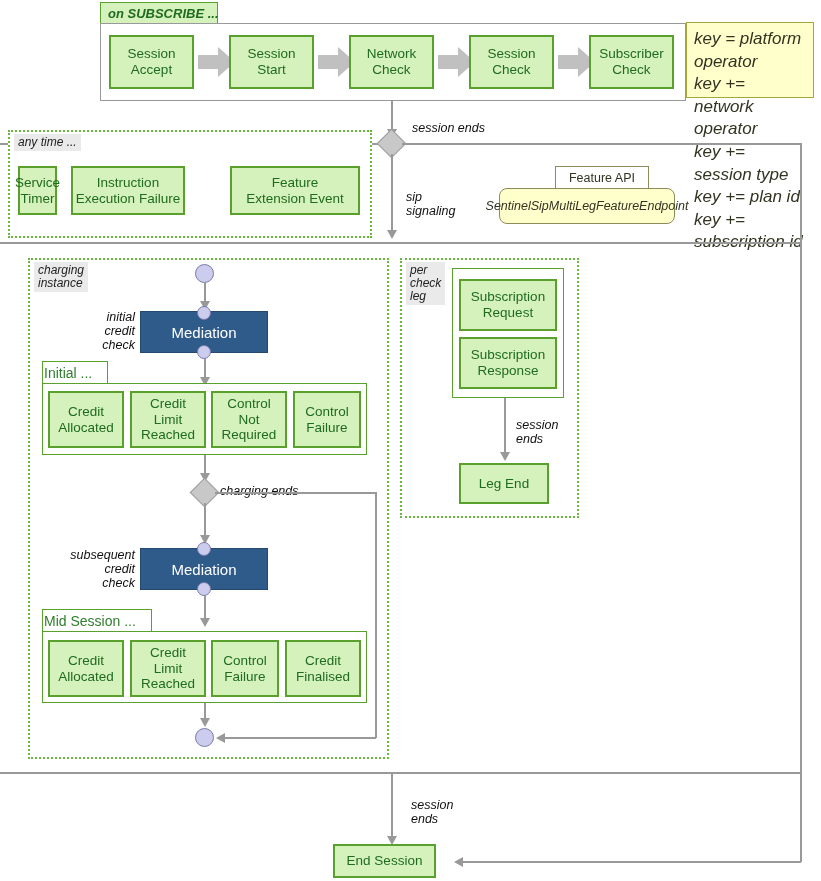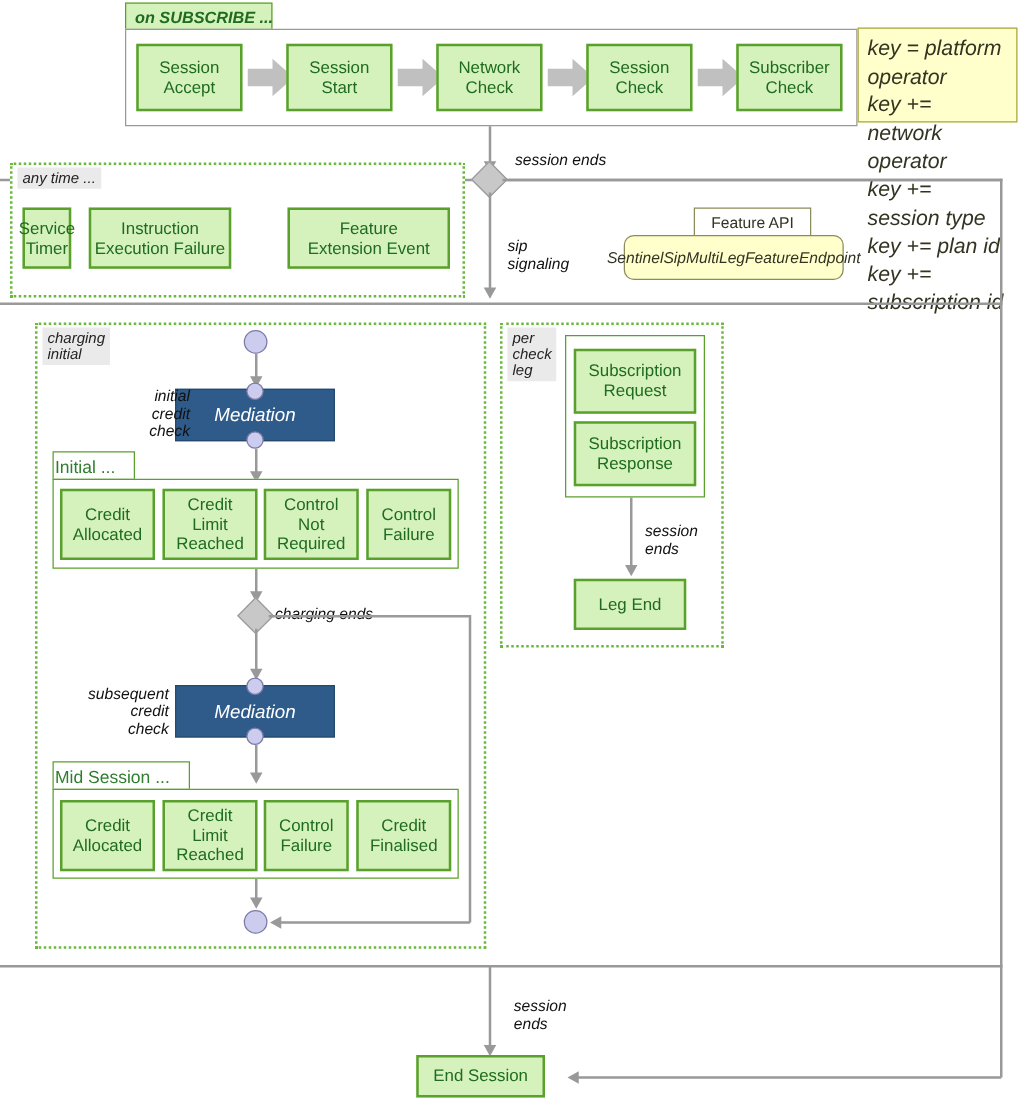--- a/index.html
+++ b/index.html
@@ -114,21 +114,20 @@
 
   
   .mediation {
     background: #2e5b8a;
     border: 1px solid #24486e;
     color: #ffffff;
     font-size: 15px;
     display: flex;
     align-items: center;
     justify-content: center;
-    font-style: italic;
   }
 
   
   .pin {
     background: #ccccee;
     border: 1.6px solid #7a7aa8;
     border-radius: 50%;
   }
 
   
@@ -242,30 +241,30 @@
 <div class="abs ln-v" style="left:391px; top:154px; height:78px;"></div>
 <div class="abs arrow-down" style="left:387px; top:230px;"></div>
 <div class="abs elabel" style="left:406px; top:190px;">sip
 signaling</div>
 
 <div class="abs api-tab" style="left:555px; top:166px; width:94px; height:23px;">Feature API</div>
 <div class="abs api-body" style="left:499px; top:188px; width:176px; height:36px;">SentinelSipMultiLegFeatureEndpoint</div>
 
 <div class="abs frame-dotted-green" style="left:28px; top:258px; width:361px; height:501px;"></div>
 <div class="abs tab-gray" style="left:34px; top:262px;">charging
-initial</div>
+instance</div>
 
 <div class="abs pin" style="left:195px; top:264px; width:19px; height:19px;"></div>
 <div class="abs ln-v" style="left:204px; top:283px; height:21px;"></div>
 <div class="abs arrow-down" style="left:200px; top:301px;"></div>
 
 <div class="abs mediation" style="left:140px; top:311px; width:128px; height:42px;">Mediation</div>
 <div class="abs pin" style="left:197px; top:306px; width:14px; height:14px;"></div>
 <div class="abs pin" style="left:197px; top:345px; width:14px; height:14px;"></div>
-<div class="abs elabel elabel-r" style="left:77px; top:310px; width:75px;font-style:italic;">initial
+<div class="abs elabel elabel-r" style="left:60px; top:310px; width:75px;font-style:italic;">initial
 credit
 check</div>
 
 <div class="abs ln-v" style="left:204px; top:359px; height:21px;"></div>
 <div class="abs arrow-down" style="left:200px; top:377px;"></div>
 
 <div class="abs tab-white" style="left:42px; top:361px; width:66px; height:23px;">Initial ...</div>
 <div class="abs frame-solid-green" style="left:42px; top:383px; width:325px; height:72px;"></div>
 
 <div class="abs gbox" style="left:48px; top:391px; width:76px; height:57px; white-space:pre-line;">Credit

